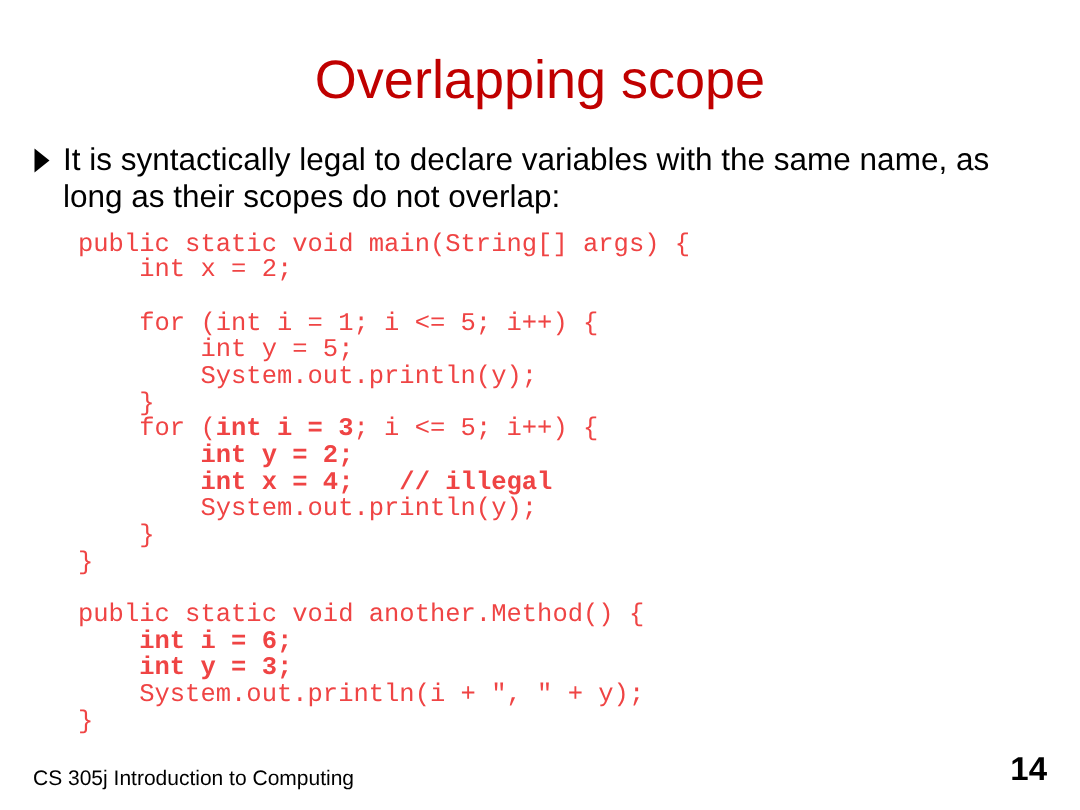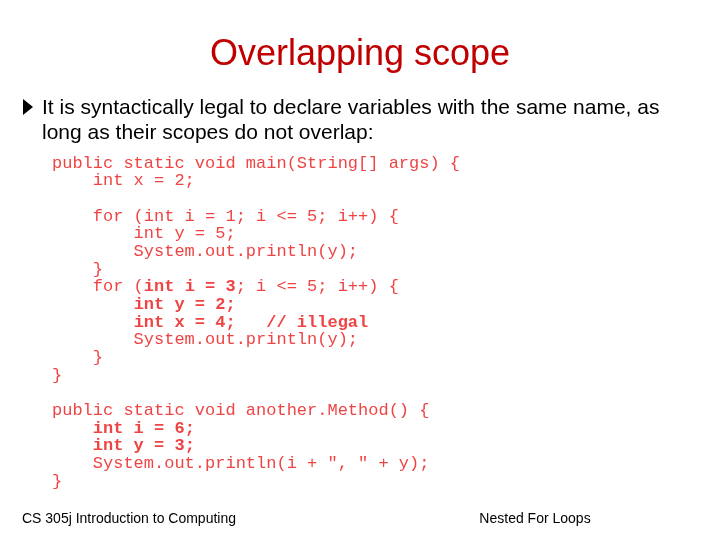--- a/index.html
+++ b/index.html
@@ -100,14 +100,14 @@
 <span></span>
 <span>public static void another.Method() {</span>
 <span>    </span><b>int i = 6;</b>
 <span>    </span><b>int y = 3;</b>
 <span>    System.out.println(i + ", " + y);</span>
 <span>}</span></div>
 </div>
 
 <div class="footer">
   <div class="footer-left">CS 305j Introduction to Computing</div>
-  <div class="footer-center">Nested For Loops</div>
+  <div class="footer-right">14</div>
 </div>
 
 </body></html>

